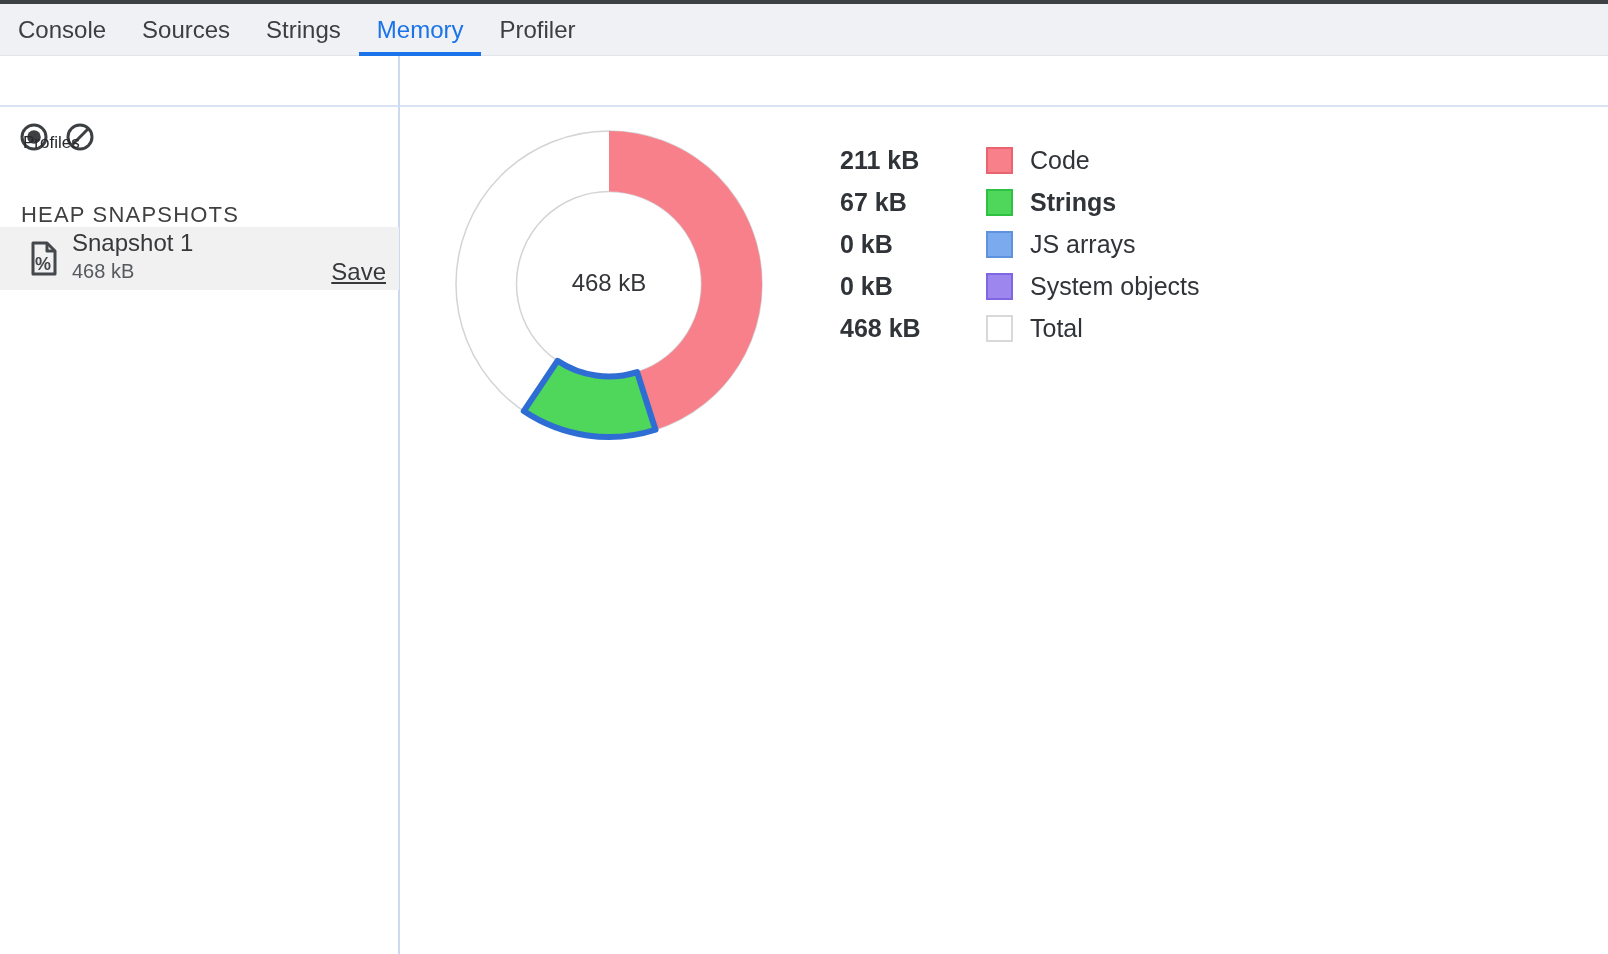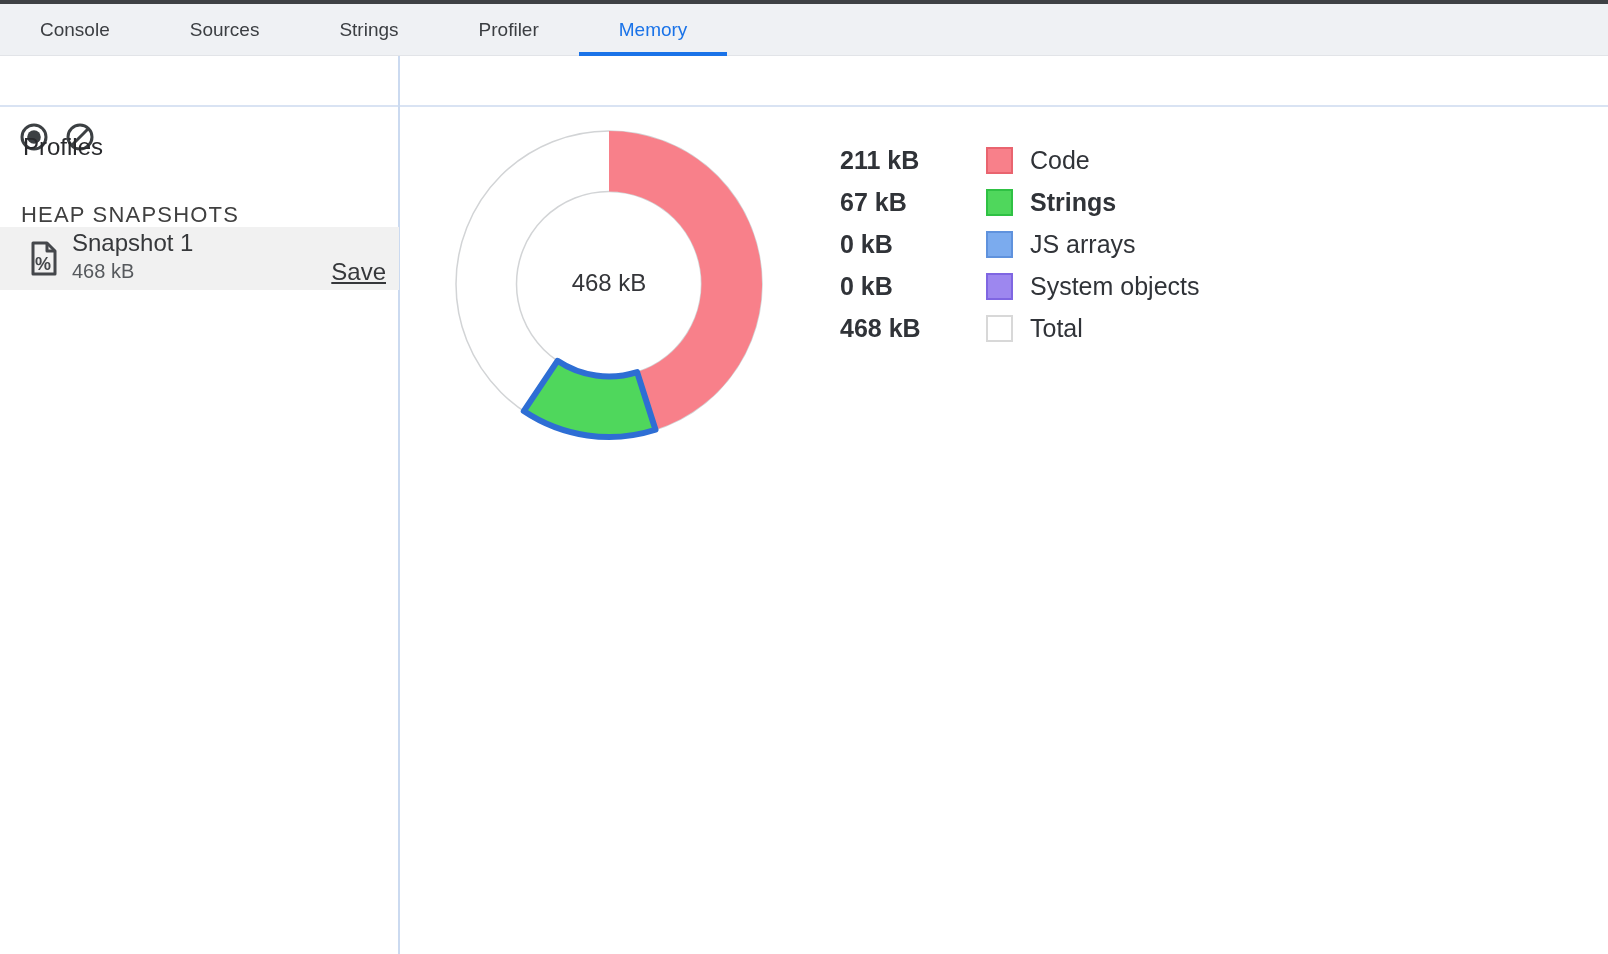--- a/index.html
+++ b/index.html
@@ -26,22 +26,22 @@
     width: 100%; height: 52px;
     background: #eff1f4;
     border-bottom: 1px solid #e2e4e8;
     display: flex;
     align-items: stretch;
   }
   .tab {
     position: relative;
     display: flex;
     align-items: center;
-    padding: 0 40px;
-    font-size: 19px;
+    padding: 0 18px;
+    font-size: 24px;
     color: #3b3e42;
     cursor: default;
     white-space: nowrap;
   }
   .tab.active { color: #1a73e8; }
   .tab-underline {
     position: absolute;
     left: 0; right: 0; bottom: -1px;
     height: 4px;
     background: #1a73e8;
@@ -93,21 +93,21 @@
   .v-divider {
     position: absolute;
     left: 398px; top: 56px; bottom: 0;
     width: 2px;
     background: #cbdaf0;
   }
   
   .sidebar-heading {
     position: absolute;
     left: 23px; top: 133px;
-    font-size: 24px;
+    font-size: 17px;
     color: #28292c;
   }
   .sidebar-section {
     position: absolute;
     left: 21px; top: 202px;
     font-size: 22px;
     letter-spacing: 1.2px;
     color: #404040;
   }
   .snapshot-item {
@@ -189,25 +189,25 @@
 <body>
 
 <div id="app">
 
   <div class="top-strip"></div>
 
   <div class="tab-bar">
     <div class="tab">Console</div>
     <div class="tab">Sources</div>
     <div class="tab">Strings</div>
-    <div class="tab">Profiler</div>
     <div class="tab active">
       <span>Memory</span>
       <div class="tab-underline"></div>
     </div>
+    <div class="tab">Profiler</div>
   </div>
 
   <div class="toolbar-left">
     <svg class="icon-btn record-btn" viewBox="0 0 30 30">
       <circle cx="15" cy="15" r="12" fill="none" stroke="#3c4043" stroke-width="3"></circle>
       <circle cx="15" cy="15" r="6.8" fill="#3c4043"></circle>
     </svg>
     <svg class="icon-btn clear-btn" viewBox="0 0 30 30">
       <circle cx="15" cy="15" r="12" fill="none" stroke="#3c4043" stroke-width="3"></circle>
       <line x1="6.8" y1="23.2" x2="23.2" y2="6.8" stroke="#3c4043" stroke-width="3"></line>

